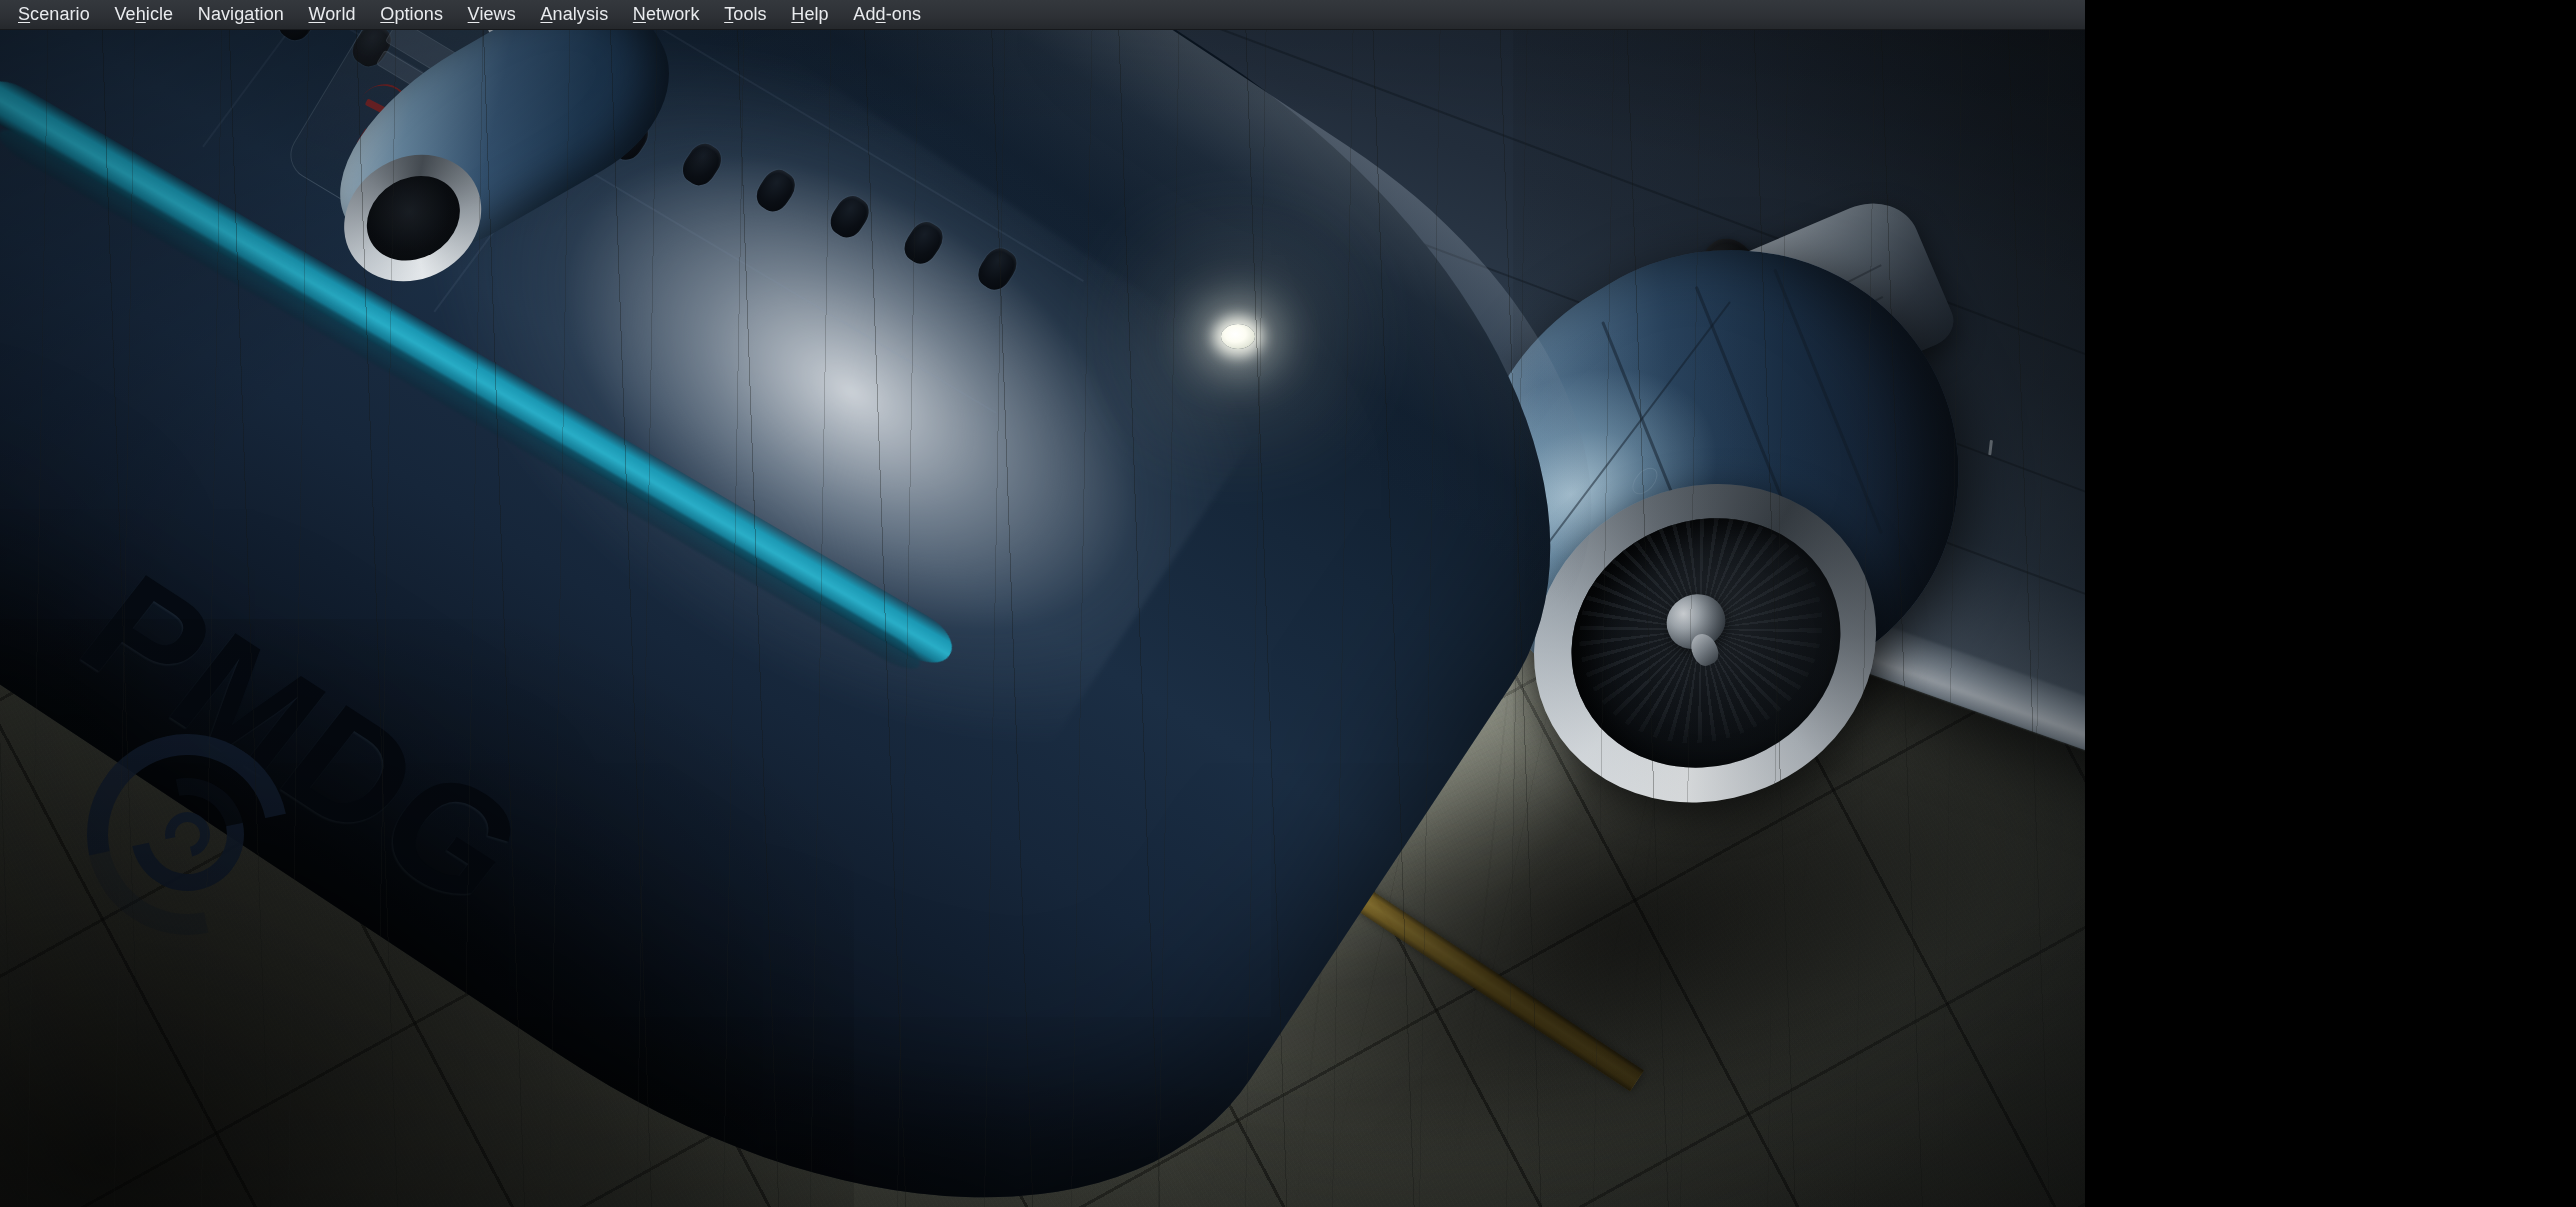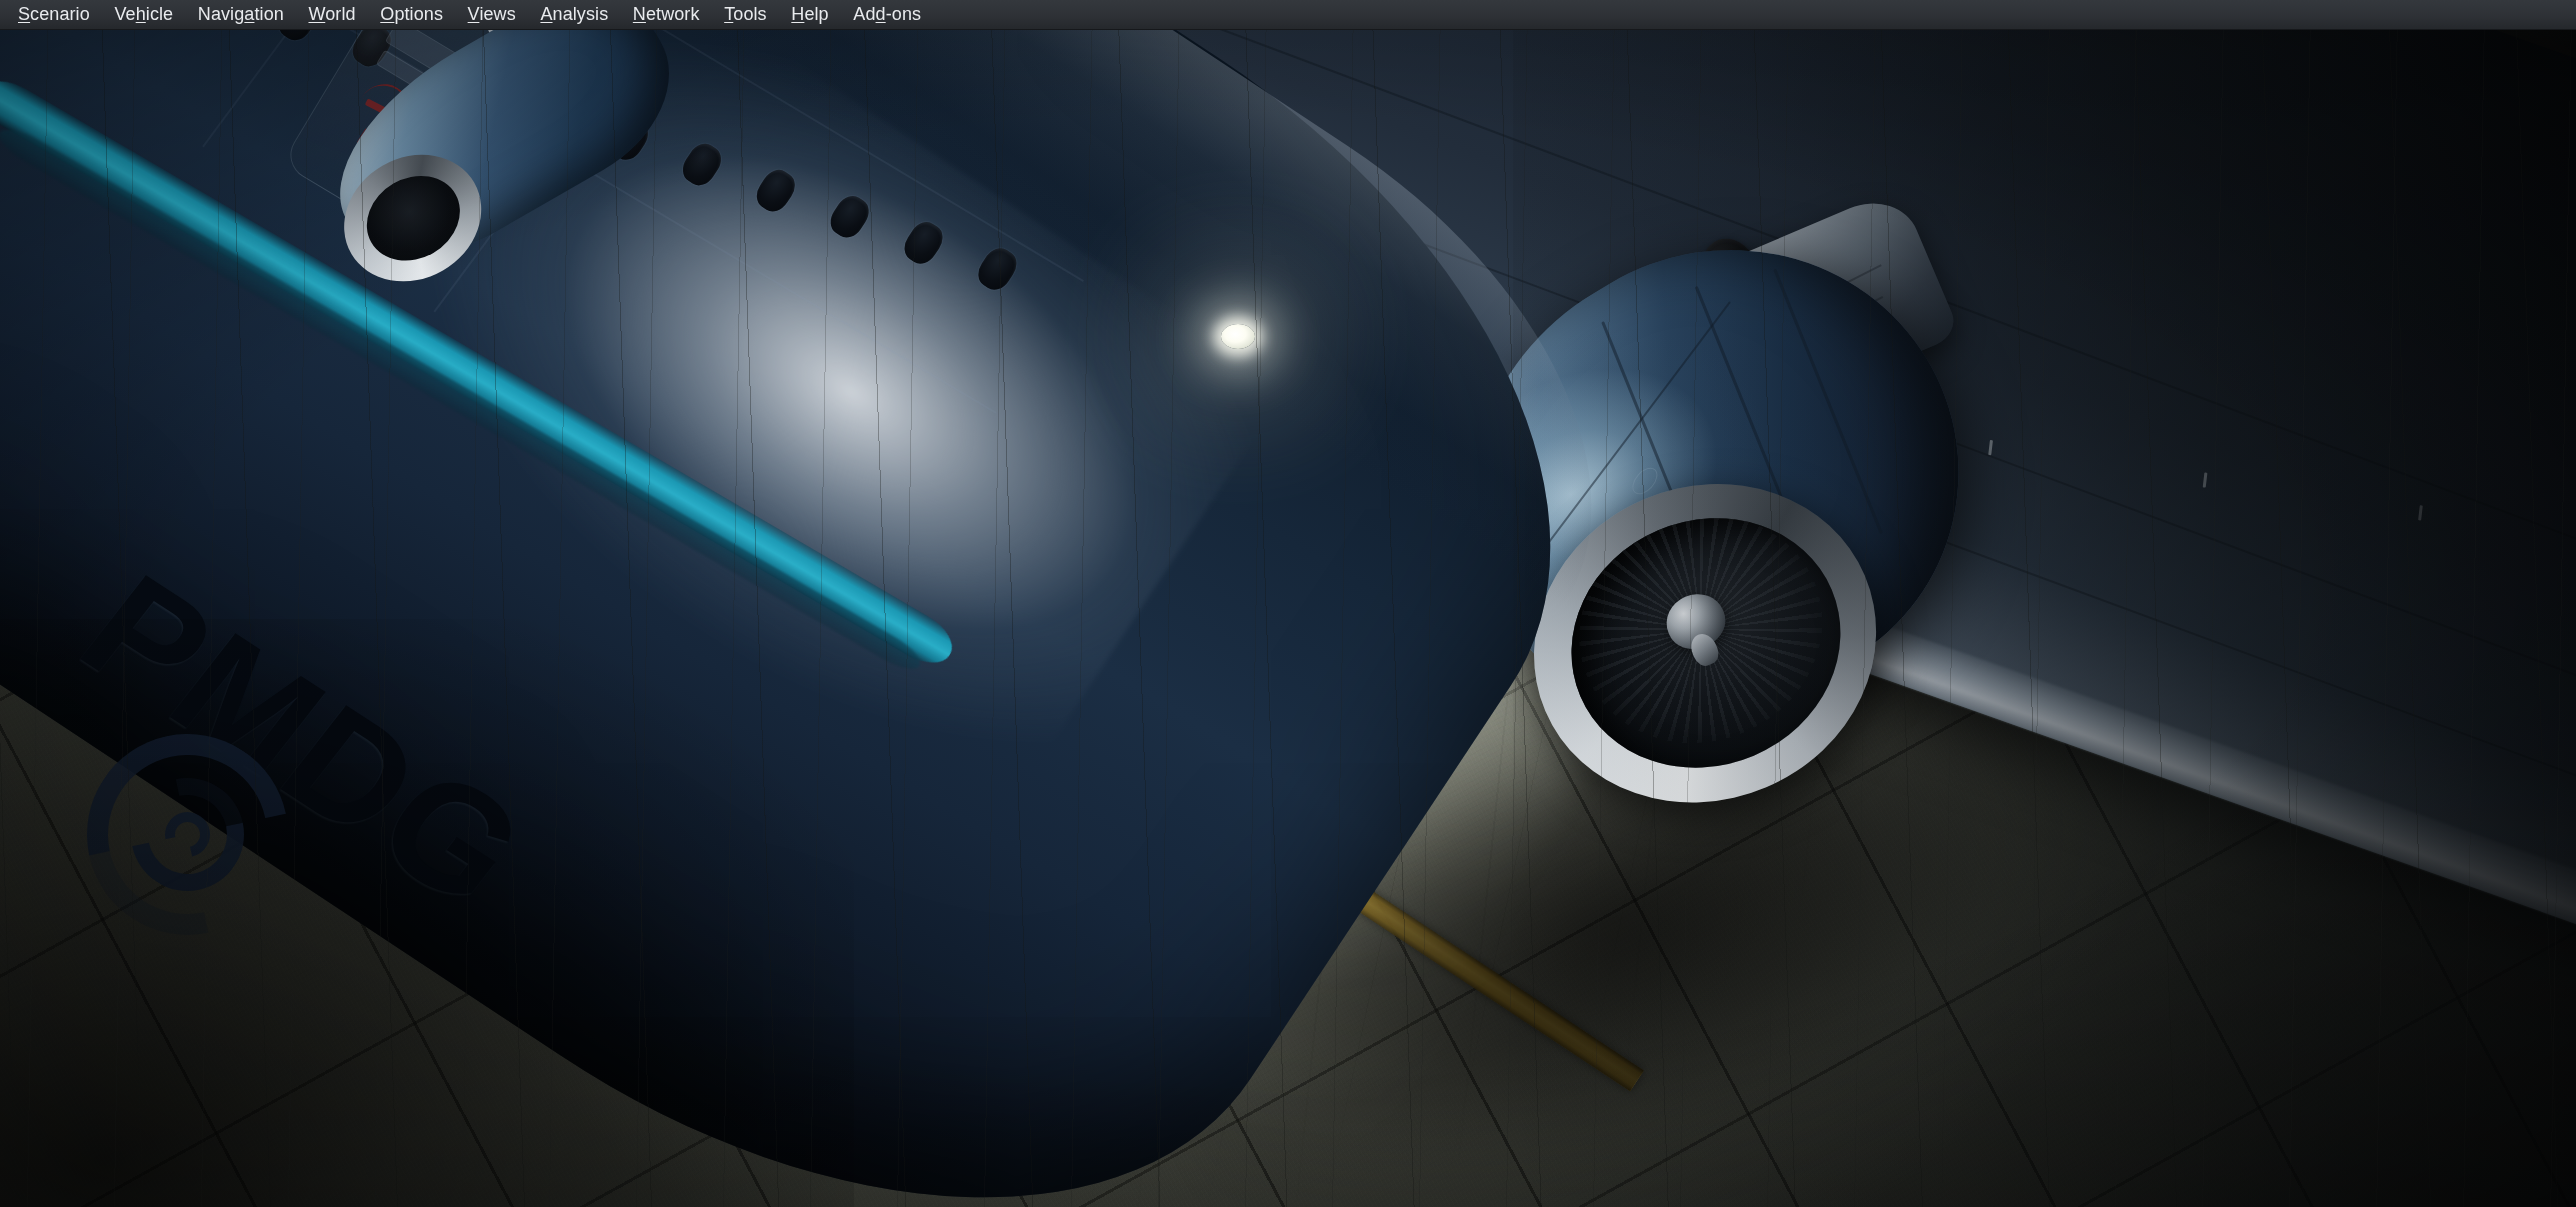--- a/index.html
+++ b/index.html
@@ -11,21 +11,21 @@
   }
   body {
     width: 2576px;
     height: 1208px;
     font-family: "Liberation Sans", sans-serif;
   }
 
   
   #app {
     position: relative;
-    width: 2576px;
+    width: 2085px;
     height: 1208px;
     overflow: hidden;
     background: #05070b;
     text-align: right;
   }
 
   
   #menubar {
     position: absolute;
     top: 0; left: 0;

